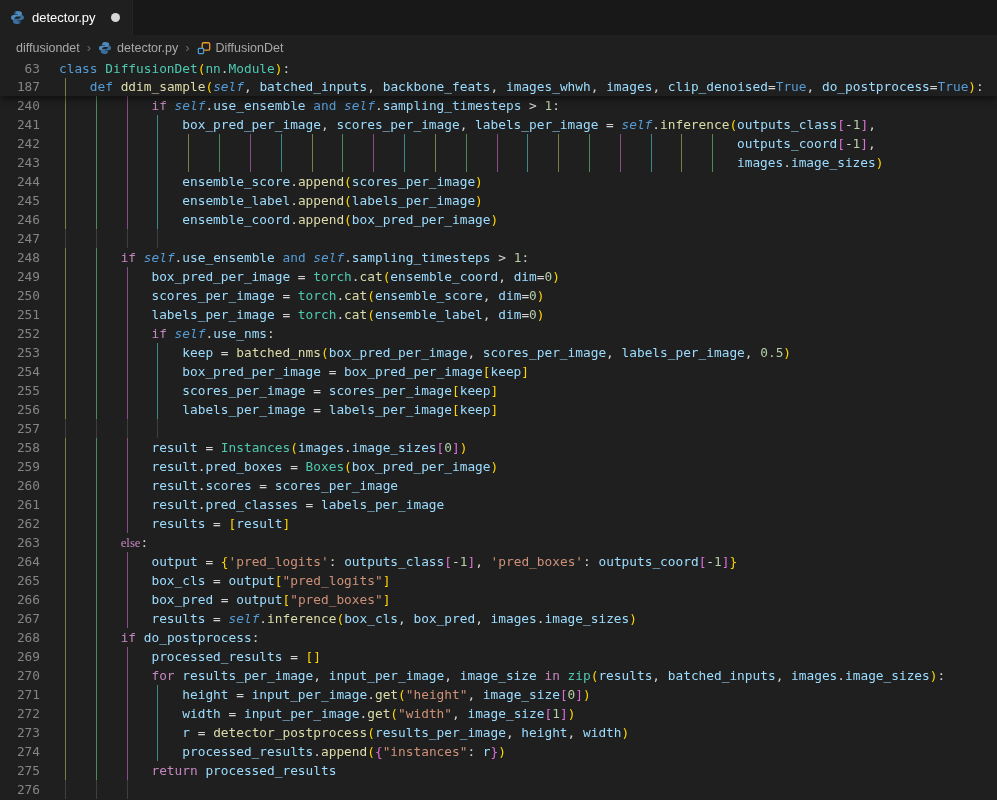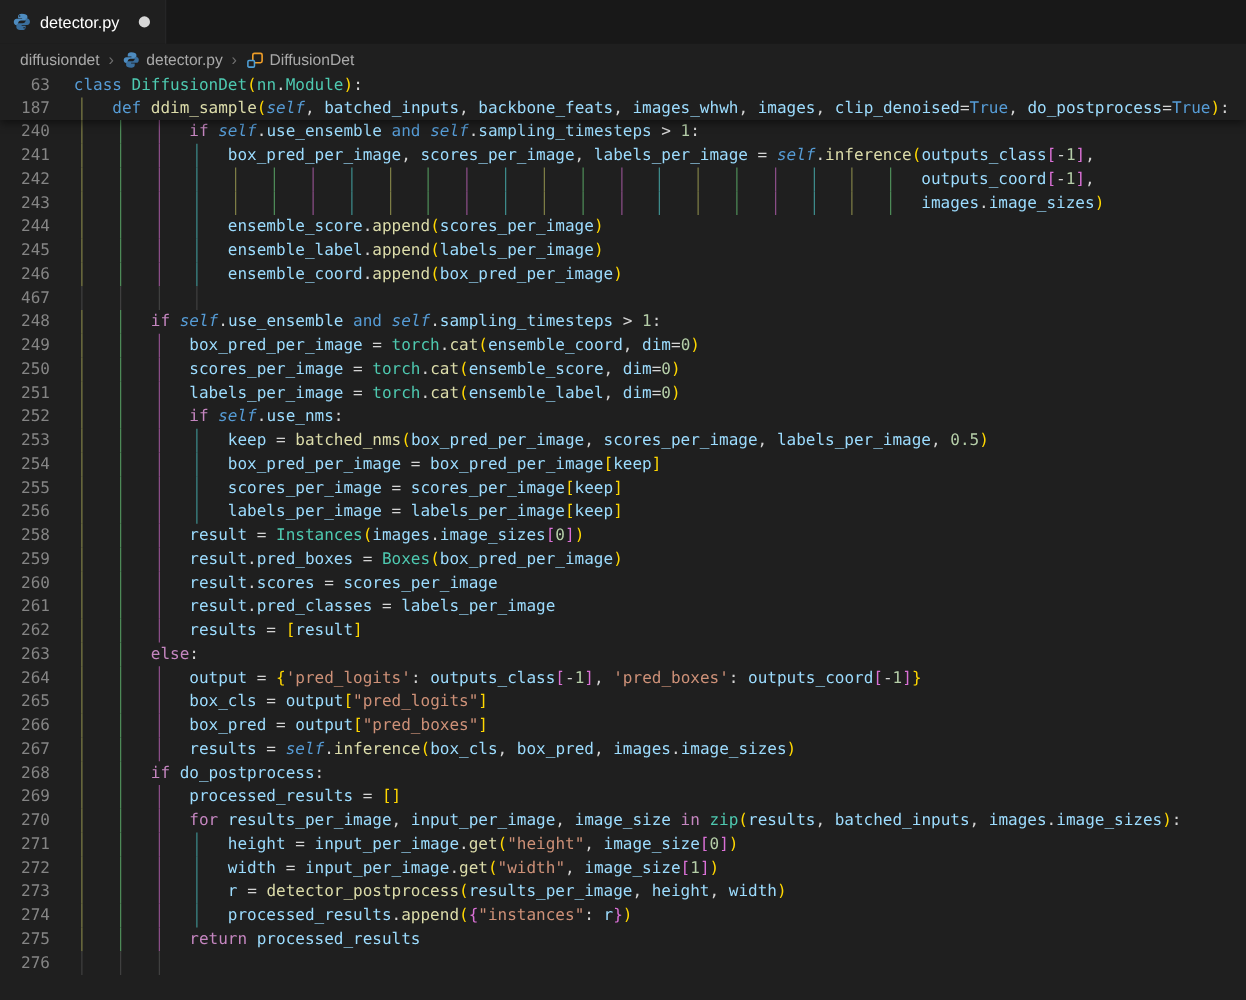--- a/index.html
+++ b/index.html
@@ -82,36 +82,37 @@
         <div class="row"><span class="ln">187</span><div class="guide" style="left: 65px; background: rgb(125, 125, 69);"></div><span class="code">    <span style="color: rgb(86, 156, 214);">def </span><span style="color: rgb(220, 220, 170);">ddim_sample</span><span style="color: rgb(255, 215, 0);">(</span><span class="it" style="color: rgb(86, 156, 214);">self</span><span style="color: rgb(212, 212, 212);">, </span><span style="color: rgb(156, 220, 254);">batched_inputs</span><span style="color: rgb(212, 212, 212);">, </span><span style="color: rgb(156, 220, 254);">backbone_feats</span><span style="color: rgb(212, 212, 212);">, </span><span style="color: rgb(156, 220, 254);">images_whwh</span><span style="color: rgb(212, 212, 212);">, </span><span style="color: rgb(156, 220, 254);">images</span><span style="color: rgb(212, 212, 212);">, </span><span style="color: rgb(156, 220, 254);">clip_denoised</span><span style="color: rgb(212, 212, 212);">=</span><span style="color: rgb(86, 156, 214);">True</span><span style="color: rgb(212, 212, 212);">, </span><span style="color: rgb(156, 220, 254);">do_postprocess</span><span style="color: rgb(212, 212, 212);">=</span><span style="color: rgb(86, 156, 214);">True</span><span style="color: rgb(255, 215, 0);">)</span><span style="color: rgb(212, 212, 212);">:</span></span></div>
       </div>
     <div id="lines">
         <div class="row"><span class="ln">240</span><div class="guide" style="left: 65px; background: rgb(125, 125, 69);"></div><div class="guide" style="left: 95.824px; background: rgb(77, 138, 87);"></div><div class="guide" style="left: 126.648px; background: rgb(138, 77, 135);"></div><span class="code">            <span style="color: rgb(197, 134, 192);">if </span><span class="it" style="color: rgb(86, 156, 214);">self</span><span style="color: rgb(212, 212, 212);">.</span><span style="color: rgb(156, 220, 254);">use_ensemble</span><span style="color: rgb(86, 156, 214);"> and </span><span class="it" style="color: rgb(86, 156, 214);">self</span><span style="color: rgb(212, 212, 212);">.</span><span style="color: rgb(156, 220, 254);">sampling_timesteps</span><span style="color: rgb(212, 212, 212);"> &gt; </span><span style="color: rgb(181, 206, 168);">1</span><span style="color: rgb(212, 212, 212);">:</span></span></div>
         <div class="row"><span class="ln">241</span><div class="guide" style="left: 65px; background: rgb(125, 125, 69);"></div><div class="guide" style="left: 95.824px; background: rgb(77, 138, 87);"></div><div class="guide" style="left: 126.648px; background: rgb(138, 77, 135);"></div><div class="guide" style="left: 157.472px; background: rgb(61, 138, 138);"></div><span class="code">                <span style="color: rgb(156, 220, 254);">box_pred_per_image</span><span style="color: rgb(212, 212, 212);">, </span><span style="color: rgb(156, 220, 254);">scores_per_image</span><span style="color: rgb(212, 212, 212);">, </span><span style="color: rgb(156, 220, 254);">labels_per_image</span><span style="color: rgb(212, 212, 212);"> = </span><span class="it" style="color: rgb(86, 156, 214);">self</span><span style="color: rgb(212, 212, 212);">.</span><span style="color: rgb(220, 220, 170);">inference</span><span style="color: rgb(255, 215, 0);">(</span><span style="color: rgb(156, 220, 254);">outputs_class</span><span style="color: rgb(218, 112, 214);">[</span><span style="color: rgb(212, 212, 212);">-</span><span style="color: rgb(181, 206, 168);">1</span><span style="color: rgb(218, 112, 214);">]</span><span style="color: rgb(212, 212, 212);">,</span></span></div>
         <div class="row"><span class="ln">242</span><div class="guide" style="left: 65px; background: rgb(125, 125, 69);"></div><div class="guide" style="left: 95.824px; background: rgb(77, 138, 87);"></div><div class="guide" style="left: 126.648px; background: rgb(138, 77, 135);"></div><div class="guide" style="left: 157.472px; background: rgb(61, 138, 138);"></div><div class="guide" style="left: 188.296px; background: rgb(125, 125, 69);"></div><div class="guide" style="left: 219.12px; background: rgb(77, 138, 87);"></div><div class="guide" style="left: 249.944px; background: rgb(138, 77, 135);"></div><div class="guide" style="left: 280.768px; background: rgb(61, 138, 138);"></div><div class="guide" style="left: 311.592px; background: rgb(125, 125, 69);"></div><div class="guide" style="left: 342.416px; background: rgb(77, 138, 87);"></div><div class="guide" style="left: 373.24px; background: rgb(138, 77, 135);"></div><div class="guide" style="left: 404.064px; background: rgb(61, 138, 138);"></div><div class="guide" style="left: 434.888px; background: rgb(125, 125, 69);"></div><div class="guide" style="left: 465.712px; background: rgb(77, 138, 87);"></div><div class="guide" style="left: 496.536px; background: rgb(138, 77, 135);"></div><div class="guide" style="left: 527.36px; background: rgb(61, 138, 138);"></div><div class="guide" style="left: 558.184px; background: rgb(125, 125, 69);"></div><div class="guide" style="left: 589.008px; background: rgb(77, 138, 87);"></div><div class="guide" style="left: 619.832px; background: rgb(138, 77, 135);"></div><div class="guide" style="left: 650.656px; background: rgb(61, 138, 138);"></div><div class="guide" style="left: 681.48px; background: rgb(125, 125, 69);"></div><div class="guide" style="left: 712.304px; background: rgb(77, 138, 87);"></div><span class="code">                                                                                        <span style="color: rgb(156, 220, 254);">outputs_coord</span><span style="color: rgb(218, 112, 214);">[</span><span style="color: rgb(212, 212, 212);">-</span><span style="color: rgb(181, 206, 168);">1</span><span style="color: rgb(218, 112, 214);">]</span><span style="color: rgb(212, 212, 212);">,</span></span></div>
         <div class="row"><span class="ln">243</span><div class="guide" style="left: 65px; background: rgb(125, 125, 69);"></div><div class="guide" style="left: 95.824px; background: rgb(77, 138, 87);"></div><div class="guide" style="left: 126.648px; background: rgb(138, 77, 135);"></div><div class="guide" style="left: 157.472px; background: rgb(61, 138, 138);"></div><div class="guide" style="left: 188.296px; background: rgb(125, 125, 69);"></div><div class="guide" style="left: 219.12px; background: rgb(77, 138, 87);"></div><div class="guide" style="left: 249.944px; background: rgb(138, 77, 135);"></div><div class="guide" style="left: 280.768px; background: rgb(61, 138, 138);"></div><div class="guide" style="left: 311.592px; background: rgb(125, 125, 69);"></div><div class="guide" style="left: 342.416px; background: rgb(77, 138, 87);"></div><div class="guide" style="left: 373.24px; background: rgb(138, 77, 135);"></div><div class="guide" style="left: 404.064px; background: rgb(61, 138, 138);"></div><div class="guide" style="left: 434.888px; background: rgb(125, 125, 69);"></div><div class="guide" style="left: 465.712px; background: rgb(77, 138, 87);"></div><div class="guide" style="left: 496.536px; background: rgb(138, 77, 135);"></div><div class="guide" style="left: 527.36px; background: rgb(61, 138, 138);"></div><div class="guide" style="left: 558.184px; background: rgb(125, 125, 69);"></div><div class="guide" style="left: 589.008px; background: rgb(77, 138, 87);"></div><div class="guide" style="left: 619.832px; background: rgb(138, 77, 135);"></div><div class="guide" style="left: 650.656px; background: rgb(61, 138, 138);"></div><div class="guide" style="left: 681.48px; background: rgb(125, 125, 69);"></div><div class="guide" style="left: 712.304px; background: rgb(77, 138, 87);"></div><span class="code">                                                                                        <span style="color: rgb(156, 220, 254);">images</span><span style="color: rgb(212, 212, 212);">.</span><span style="color: rgb(156, 220, 254);">image_sizes</span><span style="color: rgb(255, 215, 0);">)</span></span></div>
         <div class="row"><span class="ln">244</span><div class="guide" style="left: 65px; background: rgb(125, 125, 69);"></div><div class="guide" style="left: 95.824px; background: rgb(77, 138, 87);"></div><div class="guide" style="left: 126.648px; background: rgb(138, 77, 135);"></div><div class="guide" style="left: 157.472px; background: rgb(61, 138, 138);"></div><span class="code">                <span style="color: rgb(156, 220, 254);">ensemble_score</span><span style="color: rgb(212, 212, 212);">.</span><span style="color: rgb(220, 220, 170);">append</span><span style="color: rgb(255, 215, 0);">(</span><span style="color: rgb(156, 220, 254);">scores_per_image</span><span style="color: rgb(255, 215, 0);">)</span></span></div>
         <div class="row"><span class="ln">245</span><div class="guide" style="left: 65px; background: rgb(125, 125, 69);"></div><div class="guide" style="left: 95.824px; background: rgb(77, 138, 87);"></div><div class="guide" style="left: 126.648px; background: rgb(138, 77, 135);"></div><div class="guide" style="left: 157.472px; background: rgb(61, 138, 138);"></div><span class="code">                <span style="color: rgb(156, 220, 254);">ensemble_label</span><span style="color: rgb(212, 212, 212);">.</span><span style="color: rgb(220, 220, 170);">append</span><span style="color: rgb(255, 215, 0);">(</span><span style="color: rgb(156, 220, 254);">labels_per_image</span><span style="color: rgb(255, 215, 0);">)</span></span></div>
         <div class="row"><span class="ln">246</span><div class="guide" style="left: 65px; background: rgb(125, 125, 69);"></div><div class="guide" style="left: 95.824px; background: rgb(77, 138, 87);"></div><div class="guide" style="left: 126.648px; background: rgb(138, 77, 135);"></div><div class="guide" style="left: 157.472px; background: rgb(61, 138, 138);"></div><span class="code">                <span style="color: rgb(156, 220, 254);">ensemble_coord</span><span style="color: rgb(212, 212, 212);">.</span><span style="color: rgb(220, 220, 170);">append</span><span style="color: rgb(255, 215, 0);">(</span><span style="color: rgb(156, 220, 254);">box_pred_per_image</span><span style="color: rgb(255, 215, 0);">)</span></span></div>
-        <div class="row"><span class="ln">467</span><div class="guide" style="left: 65px; background: rgb(63, 63, 63);"></div><div class="guide" style="left: 95.824px; background: rgb(63, 63, 63);"></div><div class="guide" style="left: 126.648px; background: rgb(63, 63, 63);"></div><div class="guide" style="left: 157.472px; background: rgb(63, 63, 63);"></div><span class="code"></span></div>
+        <div class="row"><span class="ln">247</span><div class="guide" style="left: 65px; background: rgb(63, 63, 63);"></div><div class="guide" style="left: 95.824px; background: rgb(63, 63, 63);"></div><div class="guide" style="left: 126.648px; background: rgb(63, 63, 63);"></div><div class="guide" style="left: 157.472px; background: rgb(63, 63, 63);"></div><span class="code"></span></div>
         <div class="row"><span class="ln">248</span><div class="guide" style="left: 65px; background: rgb(125, 125, 69);"></div><div class="guide" style="left: 95.824px; background: rgb(77, 138, 87);"></div><span class="code">        <span style="color: rgb(197, 134, 192);">if </span><span class="it" style="color: rgb(86, 156, 214);">self</span><span style="color: rgb(212, 212, 212);">.</span><span style="color: rgb(156, 220, 254);">use_ensemble</span><span style="color: rgb(86, 156, 214);"> and </span><span class="it" style="color: rgb(86, 156, 214);">self</span><span style="color: rgb(212, 212, 212);">.</span><span style="color: rgb(156, 220, 254);">sampling_timesteps</span><span style="color: rgb(212, 212, 212);"> &gt; </span><span style="color: rgb(181, 206, 168);">1</span><span style="color: rgb(212, 212, 212);">:</span></span></div>
         <div class="row"><span class="ln">249</span><div class="guide" style="left: 65px; background: rgb(125, 125, 69);"></div><div class="guide" style="left: 95.824px; background: rgb(77, 138, 87);"></div><div class="guide" style="left: 126.648px; background: rgb(138, 77, 135);"></div><span class="code">            <span style="color: rgb(156, 220, 254);">box_pred_per_image</span><span style="color: rgb(212, 212, 212);"> = </span><span style="color: rgb(78, 201, 176);">torch</span><span style="color: rgb(212, 212, 212);">.</span><span style="color: rgb(220, 220, 170);">cat</span><span style="color: rgb(255, 215, 0);">(</span><span style="color: rgb(156, 220, 254);">ensemble_coord</span><span style="color: rgb(212, 212, 212);">, </span><span style="color: rgb(156, 220, 254);">dim</span><span style="color: rgb(212, 212, 212);">=</span><span style="color: rgb(181, 206, 168);">0</span><span style="color: rgb(255, 215, 0);">)</span></span></div>
         <div class="row"><span class="ln">250</span><div class="guide" style="left: 65px; background: rgb(125, 125, 69);"></div><div class="guide" style="left: 95.824px; background: rgb(77, 138, 87);"></div><div class="guide" style="left: 126.648px; background: rgb(138, 77, 135);"></div><span class="code">            <span style="color: rgb(156, 220, 254);">scores_per_image</span><span style="color: rgb(212, 212, 212);"> = </span><span style="color: rgb(78, 201, 176);">torch</span><span style="color: rgb(212, 212, 212);">.</span><span style="color: rgb(220, 220, 170);">cat</span><span style="color: rgb(255, 215, 0);">(</span><span style="color: rgb(156, 220, 254);">ensemble_score</span><span style="color: rgb(212, 212, 212);">, </span><span style="color: rgb(156, 220, 254);">dim</span><span style="color: rgb(212, 212, 212);">=</span><span style="color: rgb(181, 206, 168);">0</span><span style="color: rgb(255, 215, 0);">)</span></span></div>
         <div class="row"><span class="ln">251</span><div class="guide" style="left: 65px; background: rgb(125, 125, 69);"></div><div class="guide" style="left: 95.824px; background: rgb(77, 138, 87);"></div><div class="guide" style="left: 126.648px; background: rgb(138, 77, 135);"></div><span class="code">            <span style="color: rgb(156, 220, 254);">labels_per_image</span><span style="color: rgb(212, 212, 212);"> = </span><span style="color: rgb(78, 201, 176);">torch</span><span style="color: rgb(212, 212, 212);">.</span><span style="color: rgb(220, 220, 170);">cat</span><span style="color: rgb(255, 215, 0);">(</span><span style="color: rgb(156, 220, 254);">ensemble_label</span><span style="color: rgb(212, 212, 212);">, </span><span style="color: rgb(156, 220, 254);">dim</span><span style="color: rgb(212, 212, 212);">=</span><span style="color: rgb(181, 206, 168);">0</span><span style="color: rgb(255, 215, 0);">)</span></span></div>
         <div class="row"><span class="ln">252</span><div class="guide" style="left: 65px; background: rgb(125, 125, 69);"></div><div class="guide" style="left: 95.824px; background: rgb(77, 138, 87);"></div><div class="guide" style="left: 126.648px; background: rgb(138, 77, 135);"></div><span class="code">            <span style="color: rgb(197, 134, 192);">if </span><span class="it" style="color: rgb(86, 156, 214);">self</span><span style="color: rgb(212, 212, 212);">.</span><span style="color: rgb(156, 220, 254);">use_nms</span><span style="color: rgb(212, 212, 212);">:</span></span></div>
         <div class="row"><span class="ln">253</span><div class="guide" style="left: 65px; background: rgb(125, 125, 69);"></div><div class="guide" style="left: 95.824px; background: rgb(77, 138, 87);"></div><div class="guide" style="left: 126.648px; background: rgb(138, 77, 135);"></div><div class="guide" style="left: 157.472px; background: rgb(61, 138, 138);"></div><span class="code">                <span style="color: rgb(156, 220, 254);">keep</span><span style="color: rgb(212, 212, 212);"> = </span><span style="color: rgb(220, 220, 170);">batched_nms</span><span style="color: rgb(255, 215, 0);">(</span><span style="color: rgb(156, 220, 254);">box_pred_per_image</span><span style="color: rgb(212, 212, 212);">, </span><span style="color: rgb(156, 220, 254);">scores_per_image</span><span style="color: rgb(212, 212, 212);">, </span><span style="color: rgb(156, 220, 254);">labels_per_image</span><span style="color: rgb(212, 212, 212);">, </span><span style="color: rgb(181, 206, 168);">0.5</span><span style="color: rgb(255, 215, 0);">)</span></span></div>
         <div class="row"><span class="ln">254</span><div class="guide" style="left: 65px; background: rgb(125, 125, 69);"></div><div class="guide" style="left: 95.824px; background: rgb(77, 138, 87);"></div><div class="guide" style="left: 126.648px; background: rgb(138, 77, 135);"></div><div class="guide" style="left: 157.472px; background: rgb(61, 138, 138);"></div><span class="code">                <span style="color: rgb(156, 220, 254);">box_pred_per_image</span><span style="color: rgb(212, 212, 212);"> = </span><span style="color: rgb(156, 220, 254);">box_pred_per_image</span><span style="color: rgb(255, 215, 0);">[</span><span style="color: rgb(156, 220, 254);">keep</span><span style="color: rgb(255, 215, 0);">]</span></span></div>
         <div class="row"><span class="ln">255</span><div class="guide" style="left: 65px; background: rgb(125, 125, 69);"></div><div class="guide" style="left: 95.824px; background: rgb(77, 138, 87);"></div><div class="guide" style="left: 126.648px; background: rgb(138, 77, 135);"></div><div class="guide" style="left: 157.472px; background: rgb(61, 138, 138);"></div><span class="code">                <span style="color: rgb(156, 220, 254);">scores_per_image</span><span style="color: rgb(212, 212, 212);"> = </span><span style="color: rgb(156, 220, 254);">scores_per_image</span><span style="color: rgb(255, 215, 0);">[</span><span style="color: rgb(156, 220, 254);">keep</span><span style="color: rgb(255, 215, 0);">]</span></span></div>
         <div class="row"><span class="ln">256</span><div class="guide" style="left: 65px; background: rgb(125, 125, 69);"></div><div class="guide" style="left: 95.824px; background: rgb(77, 138, 87);"></div><div class="guide" style="left: 126.648px; background: rgb(138, 77, 135);"></div><div class="guide" style="left: 157.472px; background: rgb(61, 138, 138);"></div><span class="code">                <span style="color: rgb(156, 220, 254);">labels_per_image</span><span style="color: rgb(212, 212, 212);"> = </span><span style="color: rgb(156, 220, 254);">labels_per_image</span><span style="color: rgb(255, 215, 0);">[</span><span style="color: rgb(156, 220, 254);">keep</span><span style="color: rgb(255, 215, 0);">]</span></span></div>
+        <div class="row"><span class="ln">257</span><div class="guide" style="left: 65px; background: rgb(63, 63, 63);"></div><div class="guide" style="left: 95.824px; background: rgb(63, 63, 63);"></div><div class="guide" style="left: 126.648px; background: rgb(63, 63, 63);"></div><div class="guide" style="left: 157.472px; background: rgb(63, 63, 63);"></div><span class="code"></span></div>
         <div class="row"><span class="ln">258</span><div class="guide" style="left: 65px; background: rgb(125, 125, 69);"></div><div class="guide" style="left: 95.824px; background: rgb(77, 138, 87);"></div><div class="guide" style="left: 126.648px; background: rgb(138, 77, 135);"></div><span class="code">            <span style="color: rgb(156, 220, 254);">result</span><span style="color: rgb(212, 212, 212);"> = </span><span style="color: rgb(78, 201, 176);">Instances</span><span style="color: rgb(255, 215, 0);">(</span><span style="color: rgb(156, 220, 254);">images</span><span style="color: rgb(212, 212, 212);">.</span><span style="color: rgb(156, 220, 254);">image_sizes</span><span style="color: rgb(218, 112, 214);">[</span><span style="color: rgb(181, 206, 168);">0</span><span style="color: rgb(218, 112, 214);">]</span><span style="color: rgb(255, 215, 0);">)</span></span></div>
         <div class="row"><span class="ln">259</span><div class="guide" style="left: 65px; background: rgb(125, 125, 69);"></div><div class="guide" style="left: 95.824px; background: rgb(77, 138, 87);"></div><div class="guide" style="left: 126.648px; background: rgb(138, 77, 135);"></div><span class="code">            <span style="color: rgb(156, 220, 254);">result</span><span style="color: rgb(212, 212, 212);">.</span><span style="color: rgb(156, 220, 254);">pred_boxes</span><span style="color: rgb(212, 212, 212);"> = </span><span style="color: rgb(78, 201, 176);">Boxes</span><span style="color: rgb(255, 215, 0);">(</span><span style="color: rgb(156, 220, 254);">box_pred_per_image</span><span style="color: rgb(255, 215, 0);">)</span></span></div>
         <div class="row"><span class="ln">260</span><div class="guide" style="left: 65px; background: rgb(125, 125, 69);"></div><div class="guide" style="left: 95.824px; background: rgb(77, 138, 87);"></div><div class="guide" style="left: 126.648px; background: rgb(138, 77, 135);"></div><span class="code">            <span style="color: rgb(156, 220, 254);">result</span><span style="color: rgb(212, 212, 212);">.</span><span style="color: rgb(156, 220, 254);">scores</span><span style="color: rgb(212, 212, 212);"> = </span><span style="color: rgb(156, 220, 254);">scores_per_image</span></span></div>
         <div class="row"><span class="ln">261</span><div class="guide" style="left: 65px; background: rgb(125, 125, 69);"></div><div class="guide" style="left: 95.824px; background: rgb(77, 138, 87);"></div><div class="guide" style="left: 126.648px; background: rgb(138, 77, 135);"></div><span class="code">            <span style="color: rgb(156, 220, 254);">result</span><span style="color: rgb(212, 212, 212);">.</span><span style="color: rgb(156, 220, 254);">pred_classes</span><span style="color: rgb(212, 212, 212);"> = </span><span style="color: rgb(156, 220, 254);">labels_per_image</span></span></div>
         <div class="row"><span class="ln">262</span><div class="guide" style="left: 65px; background: rgb(125, 125, 69);"></div><div class="guide" style="left: 95.824px; background: rgb(77, 138, 87);"></div><div class="guide" style="left: 126.648px; background: rgb(138, 77, 135);"></div><span class="code">            <span style="color: rgb(156, 220, 254);">results</span><span style="color: rgb(212, 212, 212);"> = </span><span style="color: rgb(255, 215, 0);">[</span><span style="color: rgb(156, 220, 254);">result</span><span style="color: rgb(255, 215, 0);">]</span></span></div>
-        <div class="row"><span class="ln">263</span><div class="guide" style="left: 65px; background: rgb(125, 125, 69);"></div><div class="guide" style="left: 95.824px; background: rgb(77, 138, 87);"></div><span class="code">        <span style="color: rgb(197, 134, 192);">else</span><span style="color: rgb(212, 212, 212);">:</span></span></div>
+        <div class="row"><span class="ln">263</span><div class="guide" style="left: 65px; background: rgb(125, 125, 69);"></div><div class="guide" style="left: 95.824px; background: rgb(77, 138, 87);"></div><span class="code">        <span style="color: rgb(197, 134, 192); font-family: Liberation Serif, serif;">else</span><span style="color: rgb(212, 212, 212);">:</span></span></div>
         <div class="row"><span class="ln">264</span><div class="guide" style="left: 65px; background: rgb(125, 125, 69);"></div><div class="guide" style="left: 95.824px; background: rgb(77, 138, 87);"></div><div class="guide" style="left: 126.648px; background: rgb(138, 77, 135);"></div><span class="code">            <span style="color: rgb(156, 220, 254);">output</span><span style="color: rgb(212, 212, 212);"> = </span><span style="color: rgb(255, 215, 0);">{</span><span style="color: rgb(206, 145, 120);">'pred_logits'</span><span style="color: rgb(212, 212, 212);">: </span><span style="color: rgb(156, 220, 254);">outputs_class</span><span style="color: rgb(218, 112, 214);">[</span><span style="color: rgb(212, 212, 212);">-</span><span style="color: rgb(181, 206, 168);">1</span><span style="color: rgb(218, 112, 214);">]</span><span style="color: rgb(212, 212, 212);">, </span><span style="color: rgb(206, 145, 120);">'pred_boxes'</span><span style="color: rgb(212, 212, 212);">: </span><span style="color: rgb(156, 220, 254);">outputs_coord</span><span style="color: rgb(218, 112, 214);">[</span><span style="color: rgb(212, 212, 212);">-</span><span style="color: rgb(181, 206, 168);">1</span><span style="color: rgb(218, 112, 214);">]</span><span style="color: rgb(255, 215, 0);">}</span></span></div>
         <div class="row"><span class="ln">265</span><div class="guide" style="left: 65px; background: rgb(125, 125, 69);"></div><div class="guide" style="left: 95.824px; background: rgb(77, 138, 87);"></div><div class="guide" style="left: 126.648px; background: rgb(138, 77, 135);"></div><span class="code">            <span style="color: rgb(156, 220, 254);">box_cls</span><span style="color: rgb(212, 212, 212);"> = </span><span style="color: rgb(156, 220, 254);">output</span><span style="color: rgb(255, 215, 0);">[</span><span style="color: rgb(206, 145, 120);">"pred_logits"</span><span style="color: rgb(255, 215, 0);">]</span></span></div>
         <div class="row"><span class="ln">266</span><div class="guide" style="left: 65px; background: rgb(125, 125, 69);"></div><div class="guide" style="left: 95.824px; background: rgb(77, 138, 87);"></div><div class="guide" style="left: 126.648px; background: rgb(138, 77, 135);"></div><span class="code">            <span style="color: rgb(156, 220, 254);">box_pred</span><span style="color: rgb(212, 212, 212);"> = </span><span style="color: rgb(156, 220, 254);">output</span><span style="color: rgb(255, 215, 0);">[</span><span style="color: rgb(206, 145, 120);">"pred_boxes"</span><span style="color: rgb(255, 215, 0);">]</span></span></div>
         <div class="row"><span class="ln">267</span><div class="guide" style="left: 65px; background: rgb(125, 125, 69);"></div><div class="guide" style="left: 95.824px; background: rgb(77, 138, 87);"></div><div class="guide" style="left: 126.648px; background: rgb(138, 77, 135);"></div><span class="code">            <span style="color: rgb(156, 220, 254);">results</span><span style="color: rgb(212, 212, 212);"> = </span><span class="it" style="color: rgb(86, 156, 214);">self</span><span style="color: rgb(212, 212, 212);">.</span><span style="color: rgb(220, 220, 170);">inference</span><span style="color: rgb(255, 215, 0);">(</span><span style="color: rgb(156, 220, 254);">box_cls</span><span style="color: rgb(212, 212, 212);">, </span><span style="color: rgb(156, 220, 254);">box_pred</span><span style="color: rgb(212, 212, 212);">, </span><span style="color: rgb(156, 220, 254);">images</span><span style="color: rgb(212, 212, 212);">.</span><span style="color: rgb(156, 220, 254);">image_sizes</span><span style="color: rgb(255, 215, 0);">)</span></span></div>
         <div class="row"><span class="ln">268</span><div class="guide" style="left: 65px; background: rgb(125, 125, 69);"></div><div class="guide" style="left: 95.824px; background: rgb(77, 138, 87);"></div><span class="code">        <span style="color: rgb(197, 134, 192);">if </span><span style="color: rgb(156, 220, 254);">do_postprocess</span><span style="color: rgb(212, 212, 212);">:</span></span></div>
         <div class="row"><span class="ln">269</span><div class="guide" style="left: 65px; background: rgb(125, 125, 69);"></div><div class="guide" style="left: 95.824px; background: rgb(77, 138, 87);"></div><div class="guide" style="left: 126.648px; background: rgb(138, 77, 135);"></div><span class="code">            <span style="color: rgb(156, 220, 254);">processed_results</span><span style="color: rgb(212, 212, 212);"> = </span><span style="color: rgb(255, 215, 0);">[]</span></span></div>
         <div class="row"><span class="ln">270</span><div class="guide" style="left: 65px; background: rgb(125, 125, 69);"></div><div class="guide" style="left: 95.824px; background: rgb(77, 138, 87);"></div><div class="guide" style="left: 126.648px; background: rgb(138, 77, 135);"></div><span class="code">            <span style="color: rgb(197, 134, 192);">for </span><span style="color: rgb(156, 220, 254);">results_per_image</span><span style="color: rgb(212, 212, 212);">, </span><span style="color: rgb(156, 220, 254);">input_per_image</span><span style="color: rgb(212, 212, 212);">, </span><span style="color: rgb(156, 220, 254);">image_size</span><span style="color: rgb(197, 134, 192);"> in </span><span style="color: rgb(78, 201, 176);">zip</span><span style="color: rgb(255, 215, 0);">(</span><span style="color: rgb(156, 220, 254);">results</span><span style="color: rgb(212, 212, 212);">, </span><span style="color: rgb(156, 220, 254);">batched_inputs</span><span style="color: rgb(212, 212, 212);">, </span><span style="color: rgb(156, 220, 254);">images</span><span style="color: rgb(212, 212, 212);">.</span><span style="color: rgb(156, 220, 254);">image_sizes</span><span style="color: rgb(255, 215, 0);">)</span><span style="color: rgb(212, 212, 212);">:</span></span></div>
         <div class="row"><span class="ln">271</span><div class="guide" style="left: 65px; background: rgb(125, 125, 69);"></div><div class="guide" style="left: 95.824px; background: rgb(77, 138, 87);"></div><div class="guide" style="left: 126.648px; background: rgb(138, 77, 135);"></div><div class="guide" style="left: 157.472px; background: rgb(61, 138, 138);"></div><span class="code">                <span style="color: rgb(156, 220, 254);">height</span><span style="color: rgb(212, 212, 212);"> = </span><span style="color: rgb(156, 220, 254);">input_per_image</span><span style="color: rgb(212, 212, 212);">.</span><span style="color: rgb(220, 220, 170);">get</span><span style="color: rgb(255, 215, 0);">(</span><span style="color: rgb(206, 145, 120);">"height"</span><span style="color: rgb(212, 212, 212);">, </span><span style="color: rgb(156, 220, 254);">image_size</span><span style="color: rgb(218, 112, 214);">[</span><span style="color: rgb(181, 206, 168);">0</span><span style="color: rgb(218, 112, 214);">]</span><span style="color: rgb(255, 215, 0);">)</span></span></div>
         <div class="row"><span class="ln">272</span><div class="guide" style="left: 65px; background: rgb(125, 125, 69);"></div><div class="guide" style="left: 95.824px; background: rgb(77, 138, 87);"></div><div class="guide" style="left: 126.648px; background: rgb(138, 77, 135);"></div><div class="guide" style="left: 157.472px; background: rgb(61, 138, 138);"></div><span class="code">                <span style="color: rgb(156, 220, 254);">width</span><span style="color: rgb(212, 212, 212);"> = </span><span style="color: rgb(156, 220, 254);">input_per_image</span><span style="color: rgb(212, 212, 212);">.</span><span style="color: rgb(220, 220, 170);">get</span><span style="color: rgb(255, 215, 0);">(</span><span style="color: rgb(206, 145, 120);">"width"</span><span style="color: rgb(212, 212, 212);">, </span><span style="color: rgb(156, 220, 254);">image_size</span><span style="color: rgb(218, 112, 214);">[</span><span style="color: rgb(181, 206, 168);">1</span><span style="color: rgb(218, 112, 214);">]</span><span style="color: rgb(255, 215, 0);">)</span></span></div>
         <div class="row"><span class="ln">273</span><div class="guide" style="left: 65px; background: rgb(125, 125, 69);"></div><div class="guide" style="left: 95.824px; background: rgb(77, 138, 87);"></div><div class="guide" style="left: 126.648px; background: rgb(138, 77, 135);"></div><div class="guide" style="left: 157.472px; background: rgb(61, 138, 138);"></div><span class="code">                <span style="color: rgb(156, 220, 254);">r</span><span style="color: rgb(212, 212, 212);"> = </span><span style="color: rgb(220, 220, 170);">detector_postprocess</span><span style="color: rgb(255, 215, 0);">(</span><span style="color: rgb(156, 220, 254);">results_per_image</span><span style="color: rgb(212, 212, 212);">, </span><span style="color: rgb(156, 220, 254);">height</span><span style="color: rgb(212, 212, 212);">, </span><span style="color: rgb(156, 220, 254);">width</span><span style="color: rgb(255, 215, 0);">)</span></span></div>

